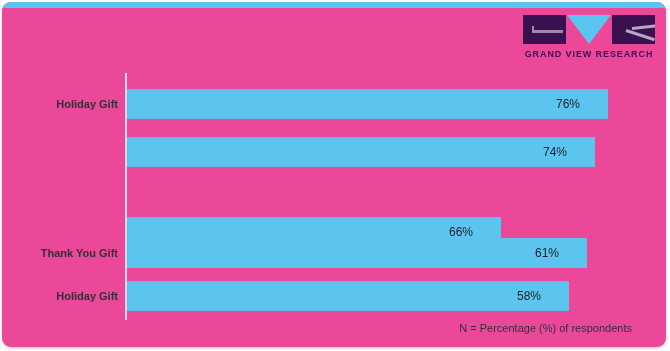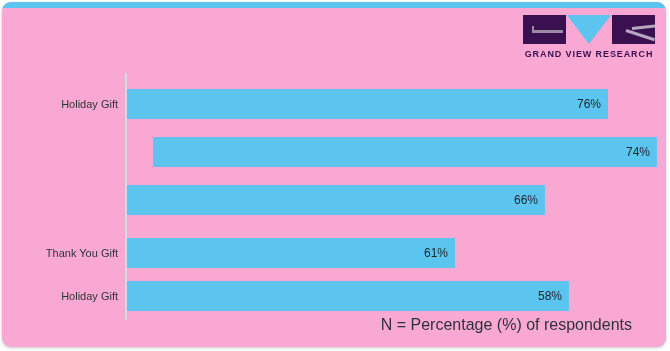--- a/index.html
+++ b/index.html
@@ -13,21 +13,21 @@
     overflow: hidden;
     font-family: "Liberation Sans", sans-serif;
   }
 
   #card {
     position: absolute;
     left: 2px;
     top: 2px;
     width: 664px;
     height: 345px;
-    background: #f9a8d4;
+    background: #ec4899;
     border-radius: 9px;
     box-shadow: 0 1px 3px rgba(120,130,140,0.45);
     overflow: hidden;
   }
 
   #accent-bar {
     position: absolute;
     left: 0;
     top: 0;
     width: 100%;
@@ -135,43 +135,44 @@
   .cat-label {
     position: absolute;
     left: 8px;
     width: 108px;
     top: 50%;
     transform: translateY(-50%);
     text-align: right;
     font-size: 11px;
     line-height: 13px;
     color: #2e3338;
+    font-weight: bold;
   }
   .bar {
     position: absolute;
     left: 125px;
     top: 0;
     height: 30px;
     background: #5bc5ef;
     display: flex;
     align-items: center;
     justify-content: flex-end;
   }
   .bar-value {
     font-size: 12px;
     color: #20262c;
-    padding-right: 7px;
+    padding-right: 28px;
     white-space: nowrap;
   }
 
   #footnote {
     position: absolute;
     right: 34px;
     bottom: 13px;
-    font-size: 16px;
+    font-size: 11px;
     color: #2e3338;
   }
 </style>
 </head>
 <body>
 
 <div id="card">
 
   <div id="accent-bar"></div>
 
@@ -194,34 +195,34 @@
     <div id="axis-line"></div>
 
     <div class="row" style="top:21px;">
       <div class="cat-label">Holiday Gift</div>
       <div class="bar" style="width:481px;">
         <span class="bar-value">76%</span>
       </div>
     </div>
 
     <div class="row" style="top:69px;">
-      <div class="bar" style="width:504px;margin-left:26px;">
+      <div class="bar" style="width:468px;">
         <span class="bar-value">74%</span>
       </div>
     </div>
 
     <div class="row" style="top:117px;">
-      <div class="bar" style="width:418px;">
+      <div class="bar" style="width:374px;margin-top:32px;">
         <span class="bar-value">66%</span>
       </div>
     </div>
 
     <div class="row" style="top:170px;">
       <div class="cat-label">Thank You Gift</div>
-      <div class="bar" style="width:328px;justify-content:flex-end;">
+      <div class="bar" style="width:460px;justify-content:flex-end;">
         <span class="bar-value">61%</span>
       </div>
     </div>
 
     <div class="row" style="top:213px;">
       <div class="cat-label">Holiday Gift</div>
       <div class="bar" style="width:442px;">
         <span class="bar-value">58%</span>
       </div>
     </div>

